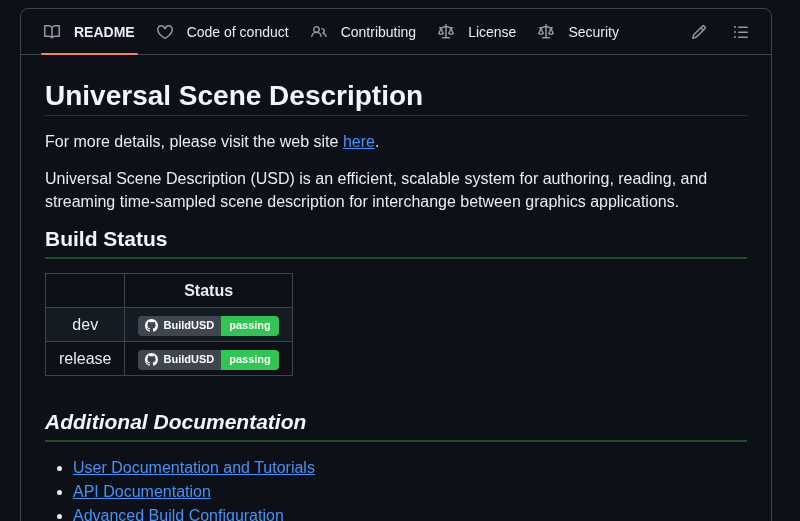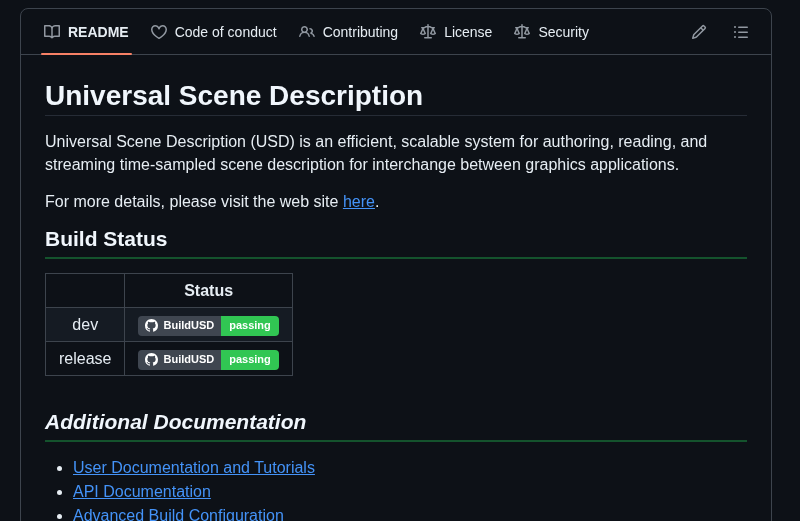--- a/index.html
+++ b/index.html
@@ -28,21 +28,21 @@
     display: flex;
     align-items: center;
     height: 45px;
     padding: 0 14px;
     border-bottom: 1px solid #3d444d;
   }
   .tab {
     position: relative;
     display: flex;
     align-items: center;
-    gap: 8px;
+    gap: 14px;
     height: 100%;
     padding: 0 9px;
     margin-right: 4px;
     font-size: 14px;
     color: #e6edf3;
     cursor: pointer;
     white-space: nowrap;
   }
   .tab .ticon { color: #9198a1; display: flex; }
   .tab.active { font-weight: 700; }
@@ -212,25 +212,25 @@
               <path d="M5.75 2.5h8.5a.75.75 0 0 1 0 1.5h-8.5a.75.75 0 0 1 0-1.5Zm0 5h8.5a.75.75 0 0 1 0 1.5h-8.5a.75.75 0 0 1 0-1.5Zm0 5h8.5a.75.75 0 0 1 0 1.5h-8.5a.75.75 0 0 1 0-1.5ZM2 14a1 1 0 1 1 0-2 1 1 0 0 1 0 2Zm1-6a1 1 0 1 1-2 0 1 1 0 0 1 2 0ZM2 4a1 1 0 1 1 0-2 1 1 0 0 1 0 2Z"></path>
             </svg>
         </span>
       </span>
     </div>
   </div>
 
   <div class="article">
     <h1 class="title">Universal Scene Description</h1>
 
-    <p class="para">Universal Scene Description (USD) is an efficient, scalable system for authoring, reading, and streaming time-sampled scene description for interchange between graphics applications.</p>
-
     <p class="para">
       <span>For more details, please visit the web site </span><a class="link">here</a><span>.</span>
     </p>
+
+    <p class="para">Universal Scene Description (USD) is an efficient, scalable system for authoring, reading, and streaming time-sampled scene description for interchange between graphics applications.</p>
 
     <h2 class="section">Build Status</h2>
 
     <table class="status-table">
       <thead>
         <tr>
           <th></th>
           <th>Status</th>
         </tr>
       </thead>

